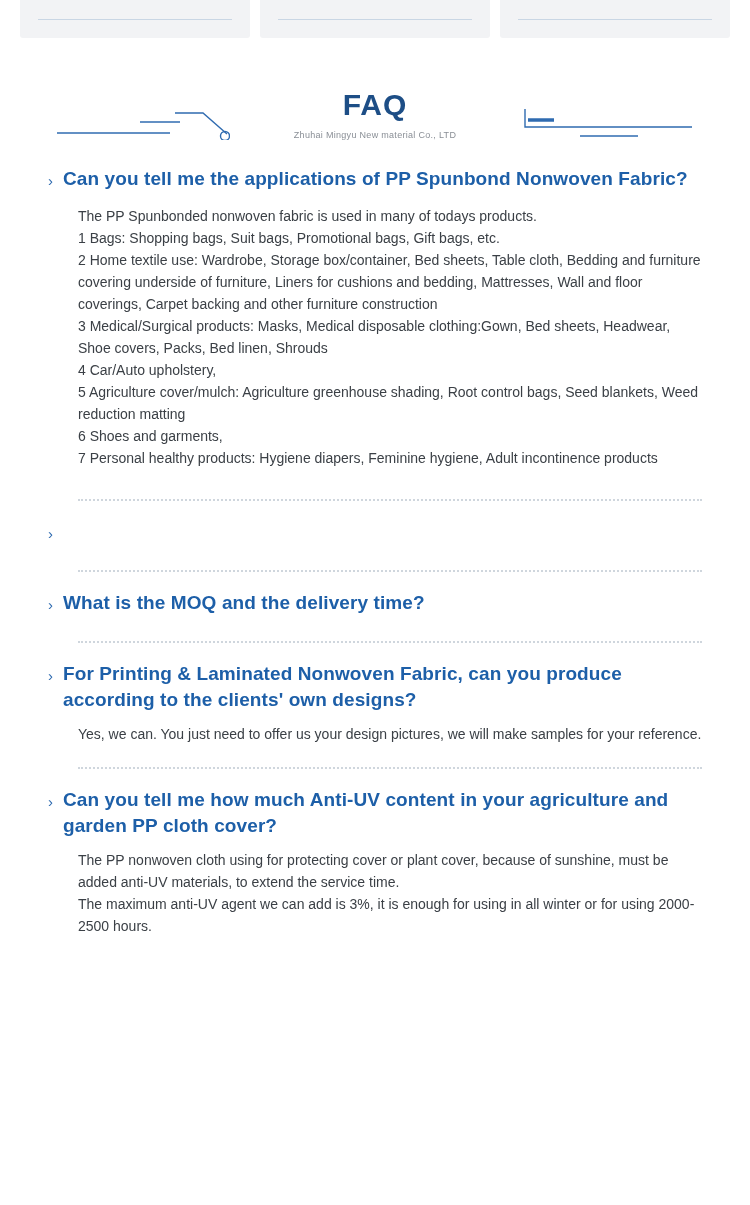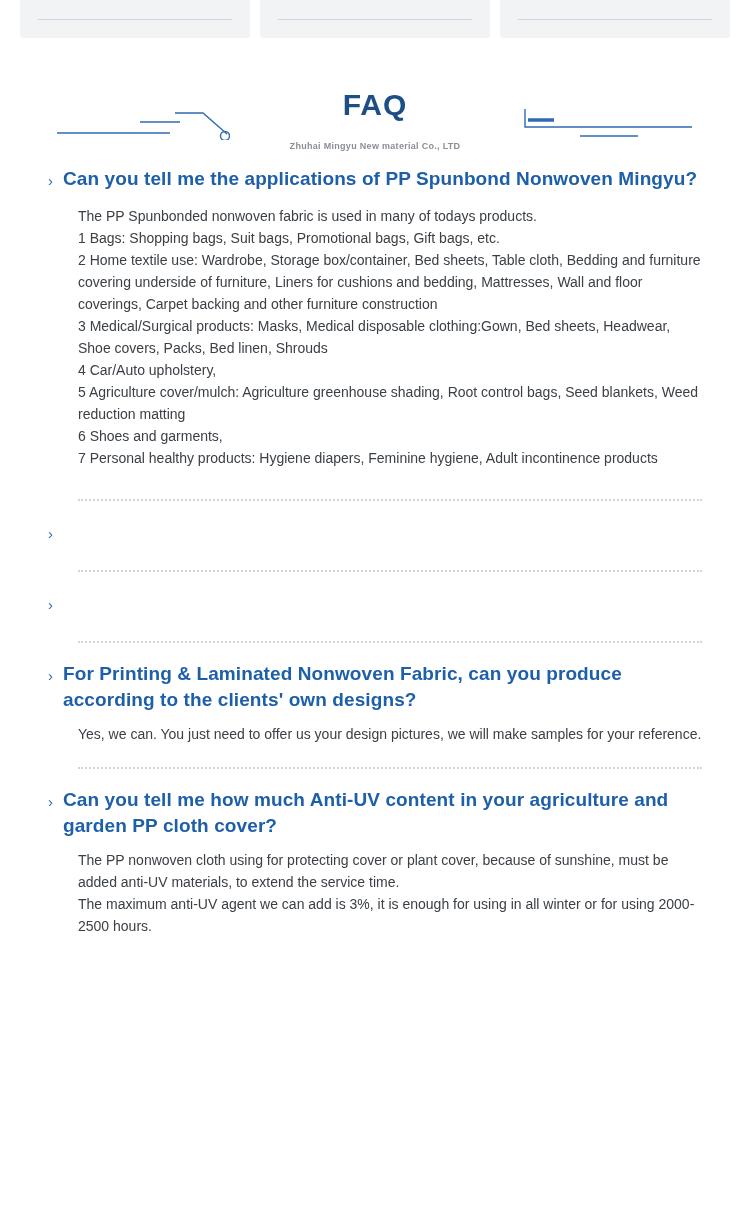--- a/index.html
+++ b/index.html
@@ -60,22 +60,21 @@
     font-weight: bold;
     color: #1d4e86;
     letter-spacing: 1px;
     line-height: 34px;
     margin: 0;
   }
   .faq-sub {
     font-size: 9px;
     color: #8a8f96;
     letter-spacing: .3px;
-    margin-top: 19px;
-    font-weight: bold;
+    margin-top: 8px;
   }
   .deco-left, .deco-right {
     position: absolute;
     top: 12px;
     width: 175px;
     height: 40px;
   }
   .deco-left { left: 55px; }
   .deco-right { right: 55px; }
 
@@ -155,21 +154,21 @@
     <line x1="8" y1="20" x2="34" y2="20" stroke="#2f6bb0" stroke-width="3.5"></line>
     <line x1="60" y1="36" x2="118" y2="36" stroke="#2f6bb0" stroke-width="1.4"></line>
   </svg>
 </div>
 
 <div class="faq-list">
 
   <div class="faq-item">
     <div class="q-row">
       <span class="q-bullet">›</span>
-      <span class="q-text">Can you tell me the applications of PP Spunbond Nonwoven Mingyu?</span>
+      <span class="q-text">Can you tell me the applications of PP Spunbond Nonwoven Fabric?</span>
     </div>
     <div class="a-text">The PP Spunbonded nonwoven fabric is used in many of todays products.
 1 Bags: Shopping bags, Suit bags, Promotional bags, Gift bags, etc.
 2 Home textile use: Wardrobe, Storage box/container, Bed sheets, Table cloth, Bedding and furniture covering underside of furniture, Liners for cushions and bedding, Mattresses, Wall and floor coverings, Carpet backing and other furniture construction
 3 Medical/Surgical products: Masks, Medical disposable clothing:Gown, Bed sheets, Headwear, Shoe covers, Packs, Bed linen, Shrouds
 4 Car/Auto upholstery,
 5 Agriculture cover/mulch: Agriculture greenhouse shading, Root control bags, Seed blankets, Weed reduction matting
 6 Shoes and garments,
 7 Personal healthy products: Hygiene diapers, Feminine hygiene, Adult incontinence products</div>
   </div>
@@ -180,20 +179,21 @@
     <div class="q-row">
       <span class="q-bullet">›</span>
     </div>
   </div>
 
   <div class="sep"></div>
 
   <div class="faq-item">
     <div class="q-row">
       <span class="q-bullet">›</span>
+      <span class="q-text">What is the MOQ and the delivery time?</span>
     </div>
   </div>
 
   <div class="sep"></div>
 
   <div class="faq-item">
     <div class="q-row">
       <span class="q-bullet">›</span>
       <span class="q-text">For Printing &amp; Laminated Nonwoven Fabric, can you produce according to the clients' own designs?</span>
     </div>

